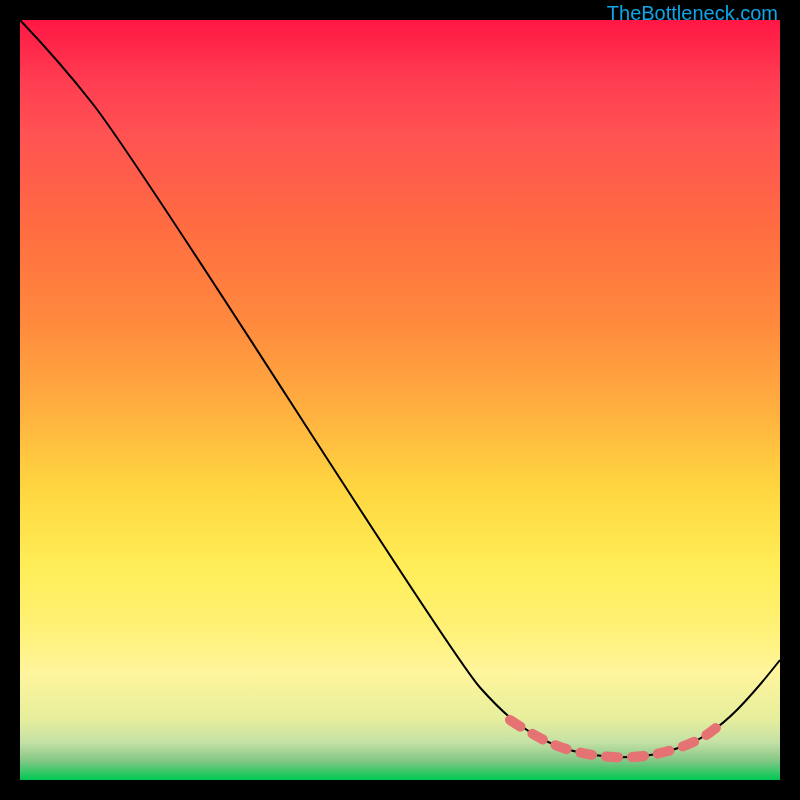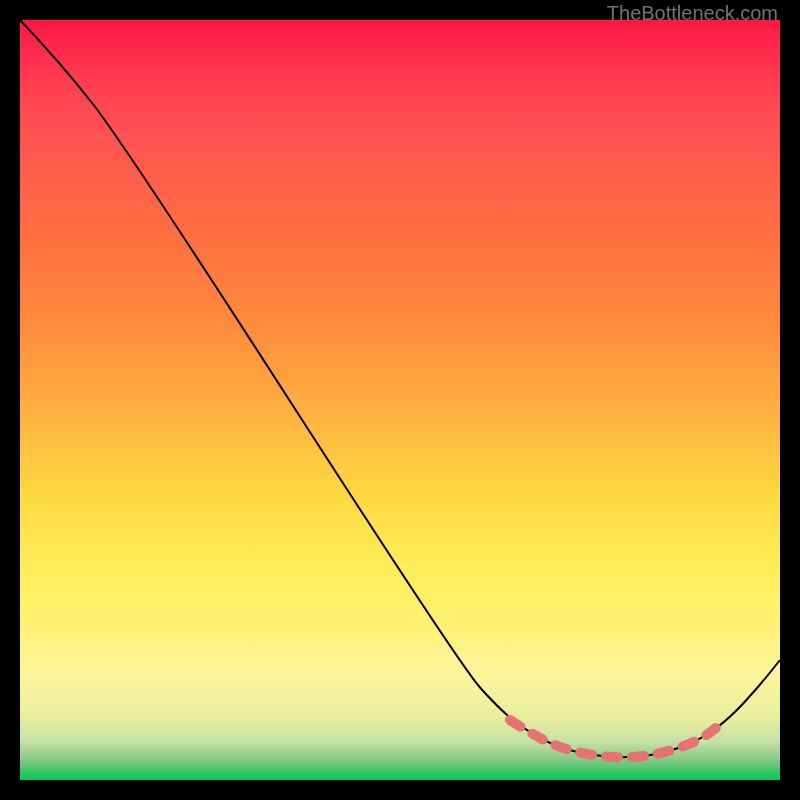--- a/index.html
+++ b/index.html
@@ -38,21 +38,21 @@
       #e6ee9c 92%,
       #c5e1a5 95%,
       #81c784 97.5%,
       #00c853 100%
     );
   }
   .watermark {
     position: absolute;
     top: 2px;
     right: 22px;
-    color: #737373;
+    color: #0ea5e9;
     font-size: 20px;
     font-weight: normal;
     z-index: 10;
   }
   svg.curve {
     position: absolute;
     left: 0;
     top: 0;
     width: 100%;
     height: 100%;

